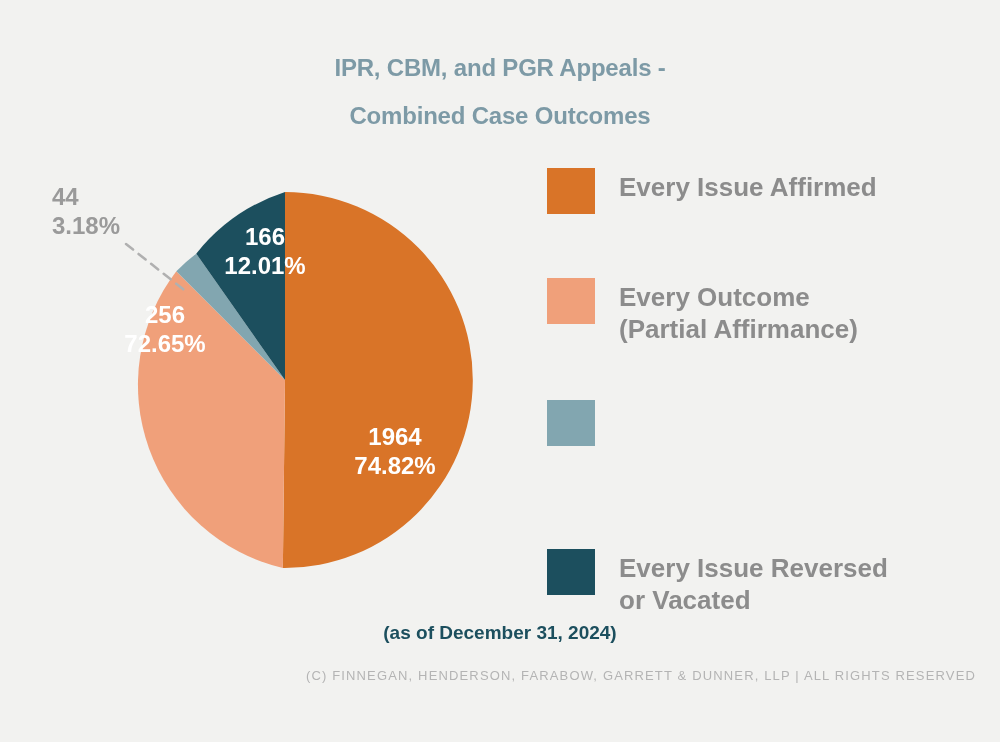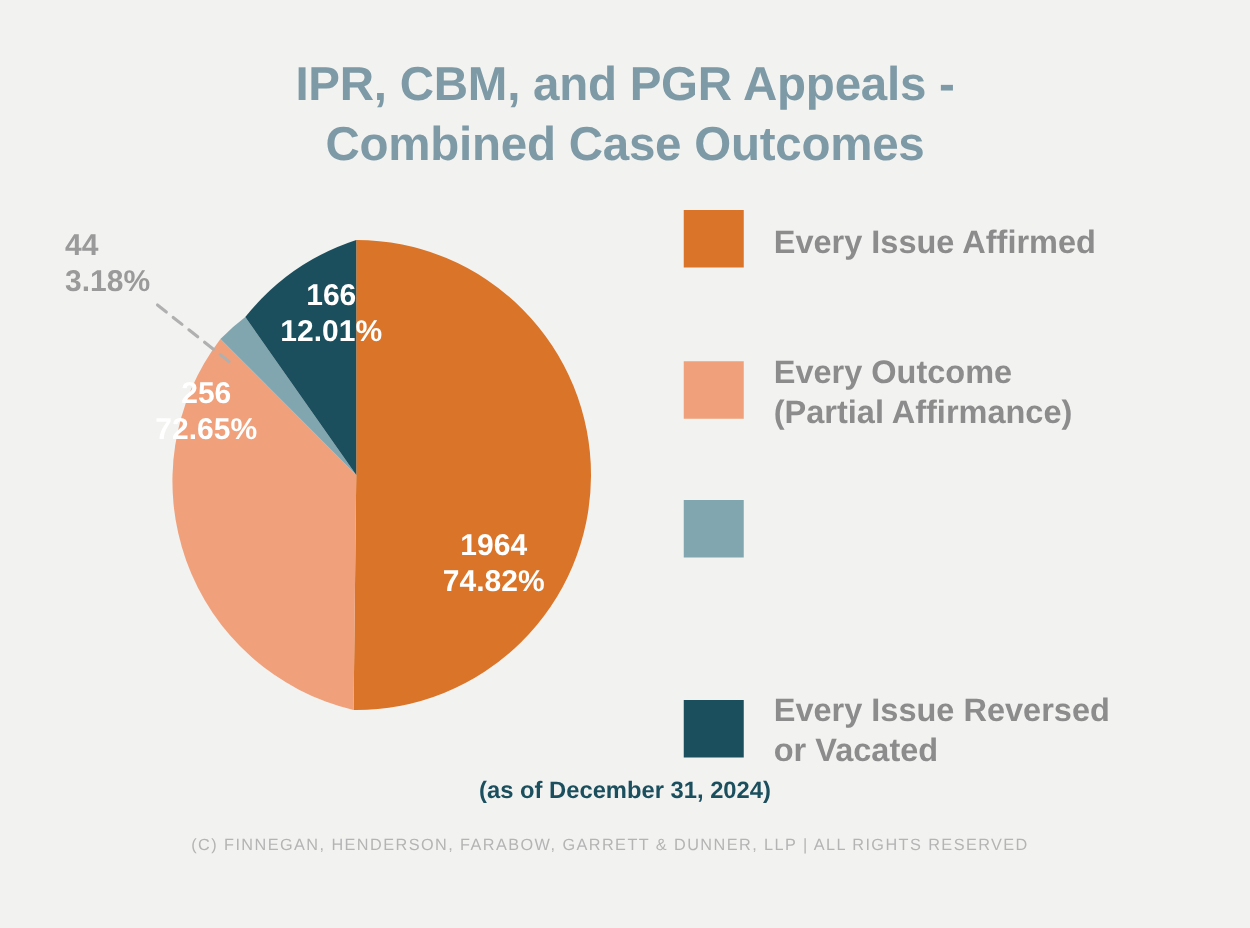--- a/index.html
+++ b/index.html
@@ -23,21 +23,21 @@
   }
 
   
   #chart-title {
     position: absolute;
     left: 0;
     top: 44px;
     width: 1000px;
     text-align: center;
     color: #7d9aa6;
-    font-size: 38px;
+    font-size: 24px;
     font-weight: bold;
     line-height: 48px;
     letter-spacing: -0.2px;
   }
   #chart-title .tline {
     display: block;
   }
 
   
   #pie-area {
@@ -84,21 +84,21 @@
   #legend {
     position: absolute;
     left: 547px;
     top: 168px;
     width: 420px;
   }
   .legend-item {
     position: absolute;
     left: 0;
     display: flex;
-    align-items: center;
+    align-items: flex-start;
   }
   .legend-swatch {
     width: 48px;
     height: 46px;
     flex: 0 0 48px;
     margin-right: 24px;
   }
   .legend-label {
     color: #8c8c8c;
     font-size: 26px;
@@ -117,21 +117,21 @@
     text-align: center;
     color: #1c4f5e;
     font-size: 19px;
     font-weight: bold;
   }
   #copyright {
     position: absolute;
     left: 0;
     top: 668px;
     width: 976px;
-    text-align: center;
+    text-align: right;
     color: #b4b4b4;
     font-size: 13px;
     letter-spacing: 1.15px;
   }
 </style>
 </head>
 <body>
 
 <div id="page">
 

